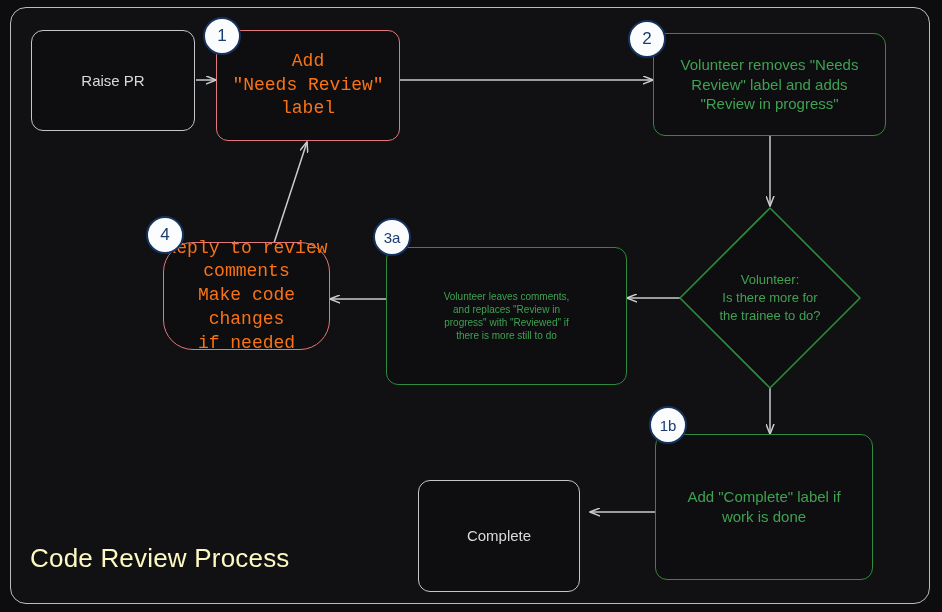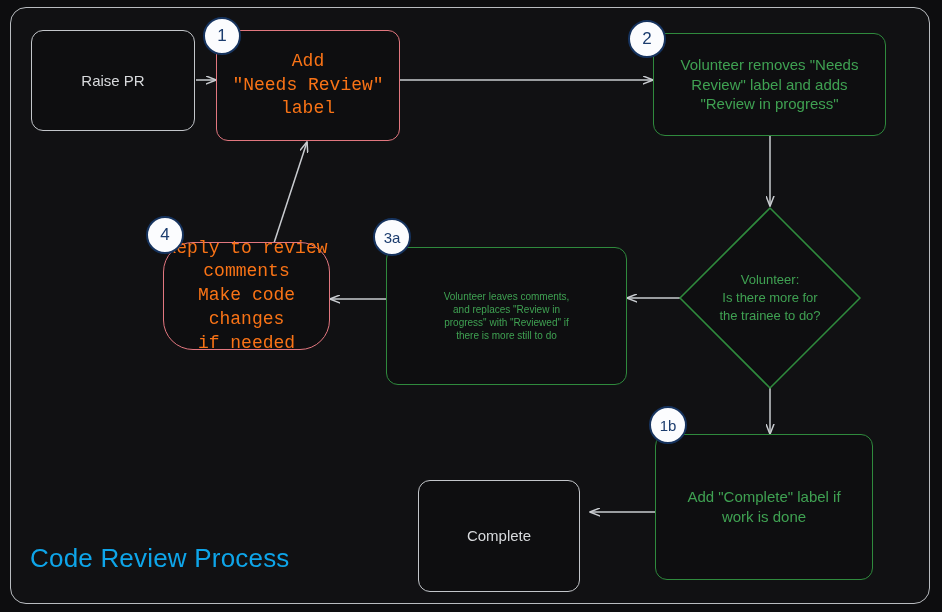--- a/index.html
+++ b/index.html
@@ -31,21 +31,21 @@
     border: 1.6px solid #b9bcc0;
     border-radius: 16px;
     background: #111113;
   }
 
   .subgraph-title {
     position: absolute;
     left: 30px;
     top: 543px;
     font-size: 26px;
-    color: #0ea5e9;
+    color: #fef9c3;
     letter-spacing: 0.2px;
     white-space: nowrap;
   }
 
   
   #edges {
     position: absolute;
     left: 0;
     top: 0;
     width: 942px;

